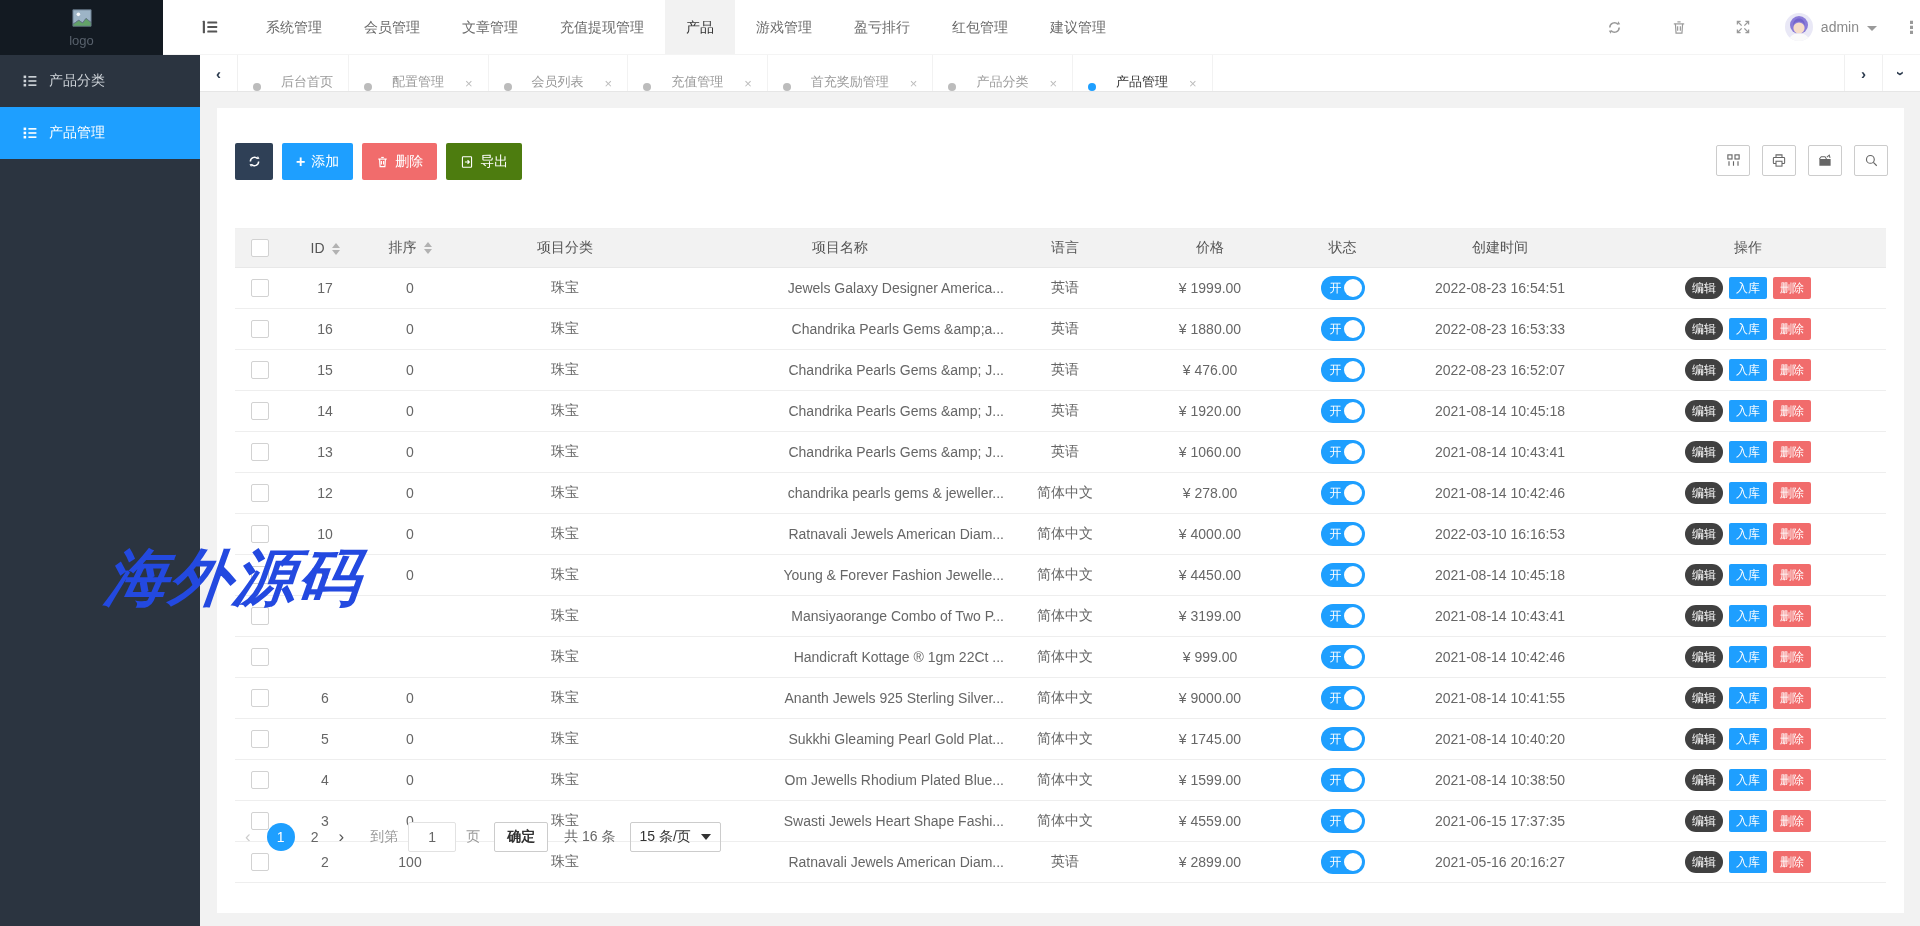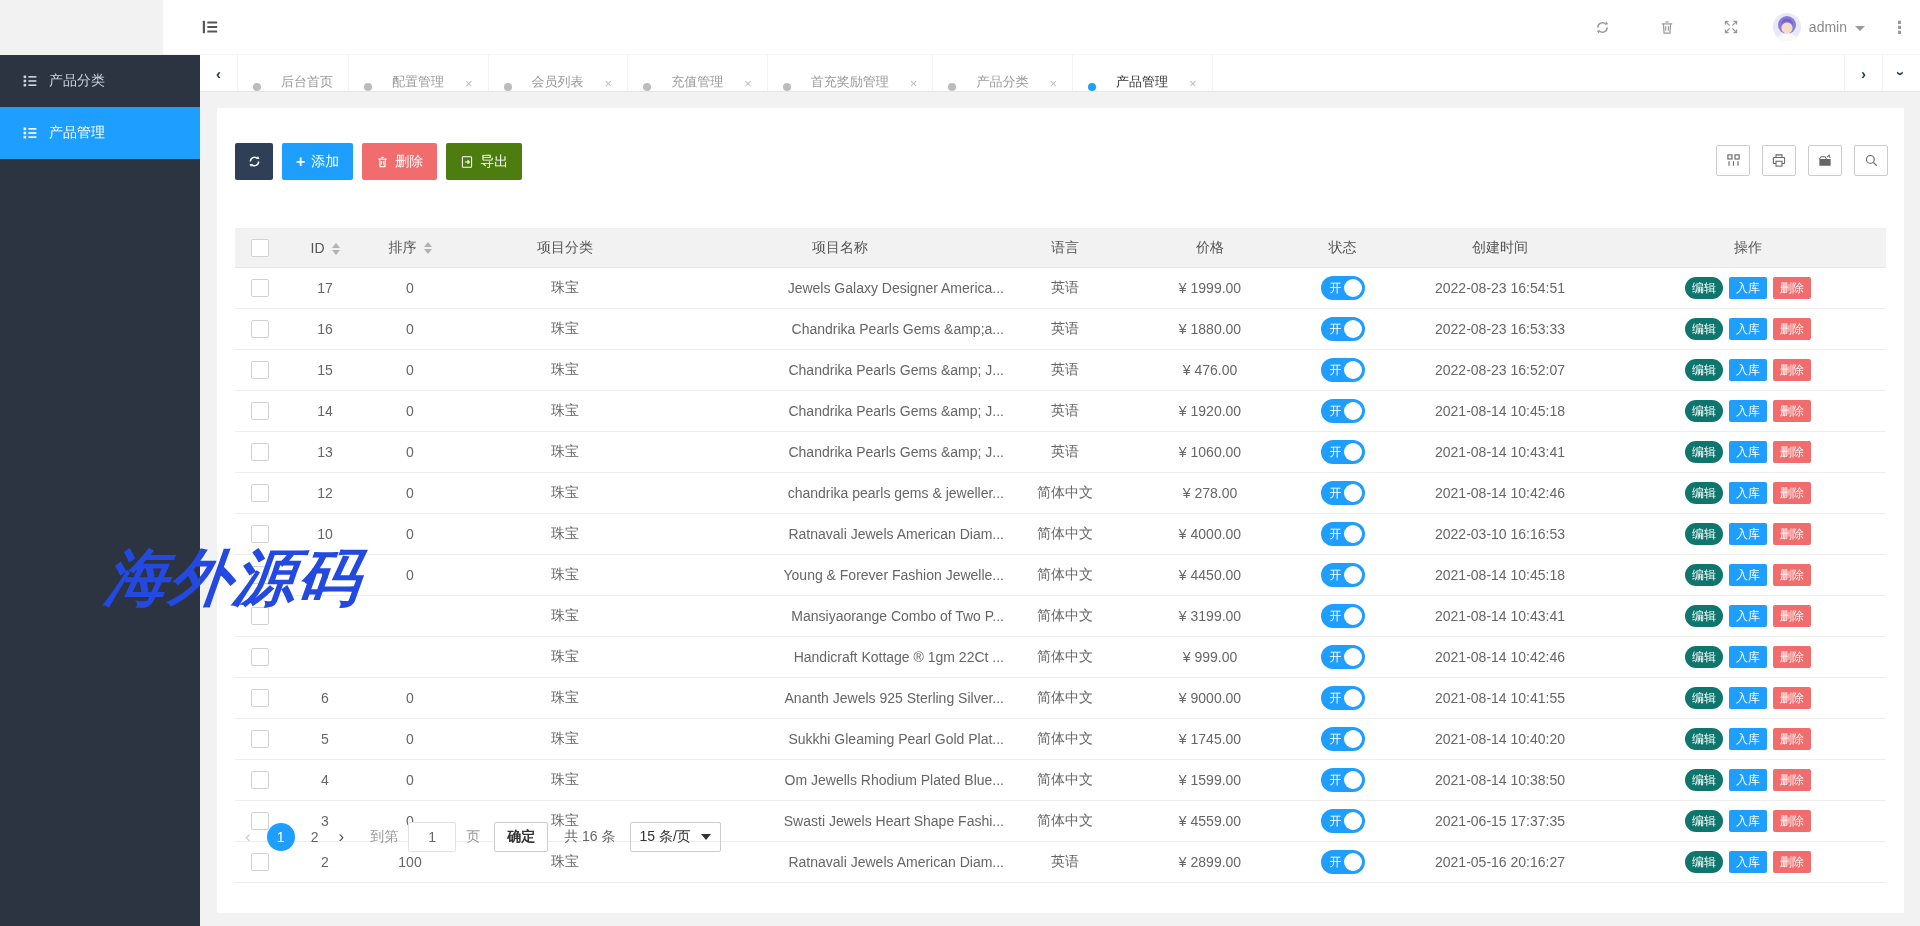--- a/index.html
+++ b/index.html
@@ -11,21 +11,21 @@
     display:flex;flex-direction:column;align-items:center;justify-content:center;gap:2px;}
   .logo-box .alt{color:#58616c;font-size:13px;line-height:13px;}
 
   
   .topnav{position:absolute;left:163px;top:0;right:0;height:55px;background:#fff;
     display:flex;align-items:center;border-bottom:1px solid #f4f4f4;box-sizing:border-box;}
   .collapse-btn{margin-left:38px;color:#555;display:flex;align-items:center;cursor:pointer;}
   .nav-items{display:flex;height:100%;margin-left:26px;}
   .nav-item{padding:0 21px;line-height:55px;font-size:14px;color:#6b6b6b;cursor:pointer;white-space:nowrap;}
   .nav-item.active{background:#f2f2f2;color:#333;}
-  .topnav-right{margin-left:auto;display:flex;align-items:center;padding-right:12px;}
+  .topnav-right{margin-left:auto;display:flex;align-items:center;}
   .tn-icon{color:#9a9a9a;margin-left:48px;display:flex;align-items:center;cursor:pointer;}
   .user{display:flex;align-items:center;gap:8px;margin-left:34px;cursor:pointer;}
   .user .uname{color:#8a8a8a;font-size:14px;}
   .caret-down{width:0;height:0;border-left:5px solid transparent;border-right:5px solid transparent;
     border-top:5px solid #9a9a9a;margin-top:2px;}
   .kebab{color:#9a9a9a;font-size:17px;font-weight:bold;margin-left:26px;line-height:1;cursor:pointer;}
 
   
   .tabbar{position:absolute;left:200px;top:55px;right:0;height:37px;background:#fff;
     border-bottom:1px solid #e6e6e6;display:flex;box-sizing:border-box;}
@@ -74,21 +74,21 @@
   .sort-caret .up{width:0;height:0;border-left:4px solid transparent;border-right:4px solid transparent;
     border-bottom:5px solid #b2b2b2;}
   .sort-caret .dn{width:0;height:0;border-left:4px solid transparent;border-right:4px solid transparent;
     border-top:5px solid #b2b2b2;}
   .switch{width:44px;height:24px;border-radius:12px;background:#1E9FFF;position:relative;
     display:inline-block;vertical-align:middle;cursor:pointer;}
   .switch em{position:absolute;left:9px;top:5px;color:#fff;font-size:12px;font-style:normal;line-height:14px;}
   .switch i{position:absolute;right:3px;top:3px;width:18px;height:18px;border-radius:50%;background:#fff;}
   .badge{display:inline-block;padding:4px 7px;border-radius:2px;color:#fff;font-size:12px;
     margin:0 3px;cursor:pointer;line-height:1.2;}
-  .badge.edit{background:#0f766e;border-radius:11px;}
+  .badge.edit{background:#404040;border-radius:11px;}
   .badge.stock{background:#1E9FFF;}
   .badge.del{background:#F16C6C;}
 
   
   .pagination{position:absolute;left:18px;top:714px;height:30px;display:flex;align-items:center;
     font-size:14px;color:#666;}
   .pg-prev{color:#ccc;font-size:17px;padding:0 10px;cursor:pointer;}
   .pg-next{color:#555;font-size:17px;padding:0 10px;cursor:pointer;}
   .pg-num{padding:0 10px;cursor:pointer;color:#666;}
   .pg-num.active{width:28px;height:28px;padding:0;border-radius:50%;background:#1E9FFF;color:#fff;
@@ -108,30 +108,51 @@
   
   .watermark{position:absolute;left:106px;top:536px;z-index:60;pointer-events:none;
     font-family:"DejaVu Serif","Liberation Serif",serif;font-size:62px;font-weight:bold;
     font-style:italic;letter-spacing:2px;color:#2349E0;transform:skewX(-6deg);white-space:nowrap;}
 </style>
 </head>
 <body>
 
 <div class="page">
 
+  <div class="logo-box">
+    <span>
+      <svg width="22" height="20" viewBox="0 0 24 22">
+        <path d="M2 2h20v14l-5.5-4.5-4 5-4-3L2 18z" fill="#9db4c6" stroke="#66788a" stroke-width="1"></path>
+        <path d="M2 18l6.5-4.5 4 3 4-5L22 16v4H2z" fill="#63a369" stroke="#66788a" stroke-width="1"></path>
+        <circle cx="8" cy="7" r="2" fill="#f5f7f9"></circle>
+      </svg>
+    </span>
+    <span class="alt">logo</span>
+  </div>
 
   <header class="topnav">
     <span class="collapse-btn">
       <svg width="18" height="18" viewBox="0 0 20 20" fill="currentColor">
         <rect x="2" y="3" width="2.4" height="14" rx="0.5"></rect>
         <rect x="7" y="4" width="11" height="2.2" rx="0.5"></rect>
         <rect x="7" y="9" width="11" height="2.2" rx="0.5"></rect>
         <rect x="7" y="14" width="11" height="2.2" rx="0.5"></rect>
       </svg>
     </span>
+    <nav class="nav-items">
+        <div class="nav-item">系统管理</div>
+        <div class="nav-item">会员管理</div>
+        <div class="nav-item">文章管理</div>
+        <div class="nav-item">充值提现管理</div>
+        <div class="nav-item active">产品</div>
+        <div class="nav-item">游戏管理</div>
+        <div class="nav-item">盈亏排行</div>
+        <div class="nav-item">红包管理</div>
+        <div class="nav-item">建议管理</div>
+      </nav>
     <div class="topnav-right">
       <span class="tn-icon">
         <svg width="17" height="17" viewBox="0 0 20 20">
           <g stroke="currentColor" stroke-width="1.8" fill="none">
             <path d="M15.5 10a5.5 5.5 0 0 1-9.4 3.9"></path>
             <path d="M4.5 10a5.5 5.5 0 0 1 9.4-3.9"></path>
           </g>
           <polygon fill="currentColor" points="13.1,6.8 14.4,2.7 16.7,6.2"></polygon>
           <polygon fill="currentColor" points="6.9,13.2 5.6,17.3 3.3,13.8"></polygon>
         </svg>

